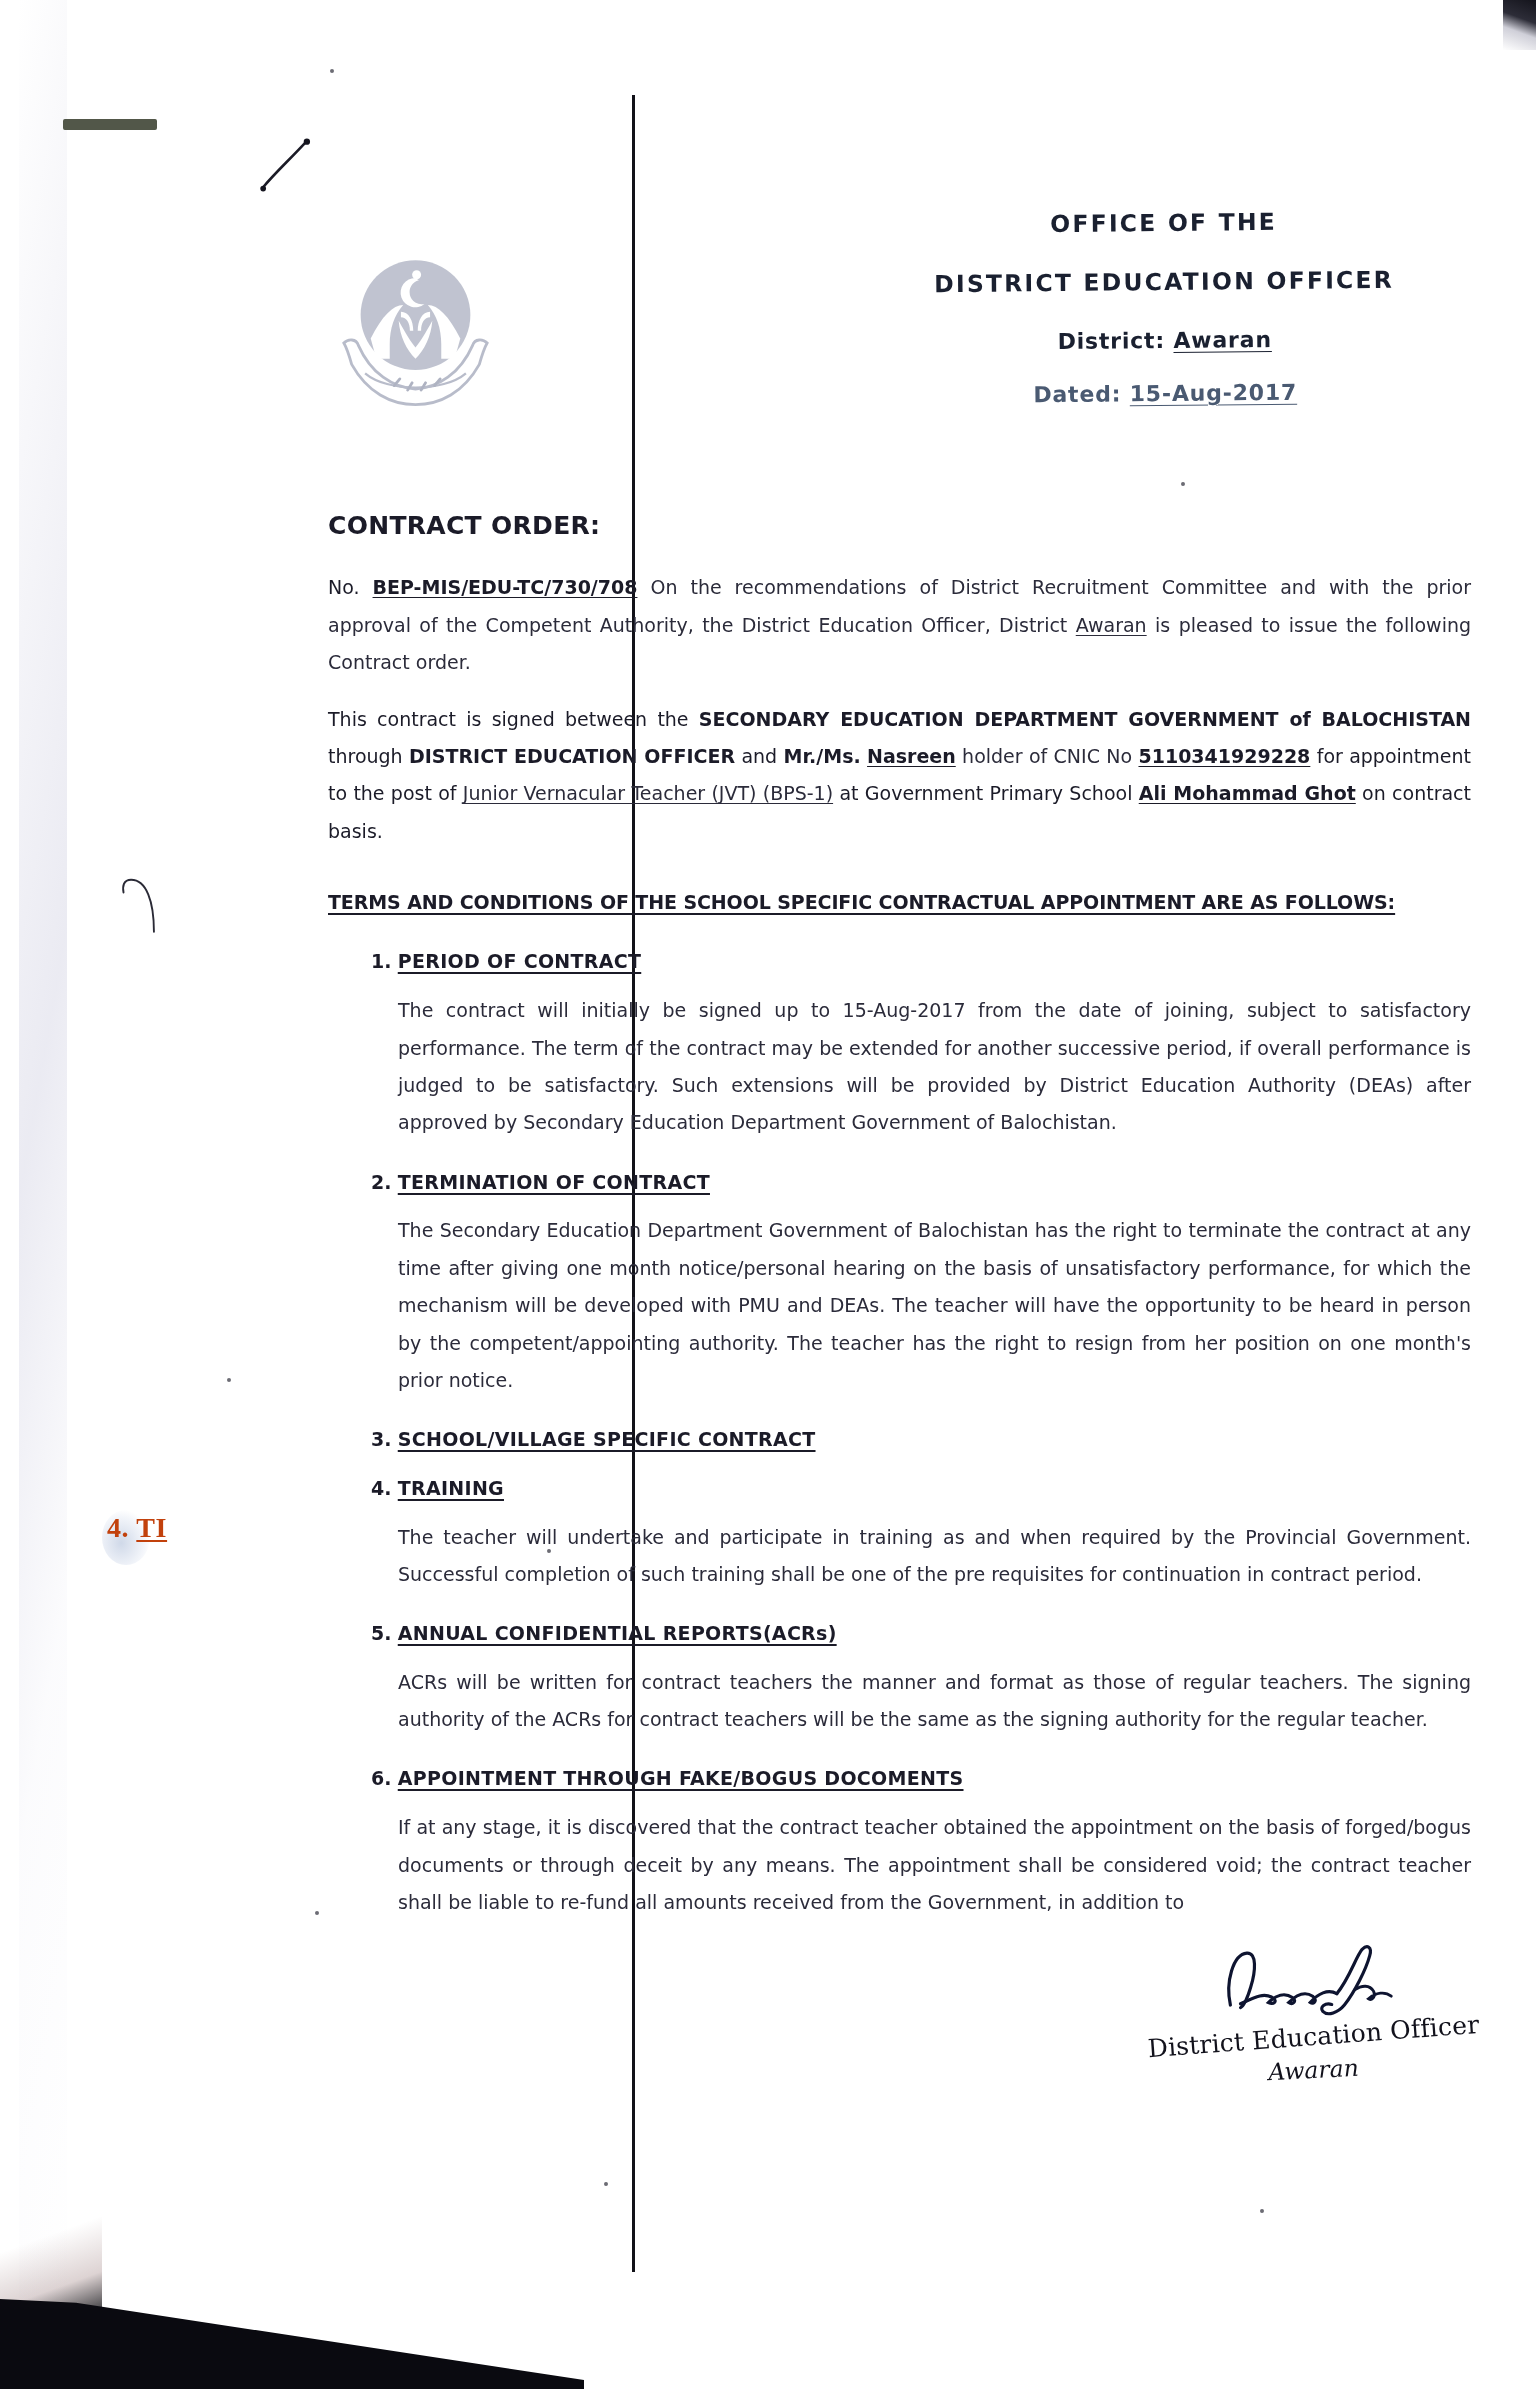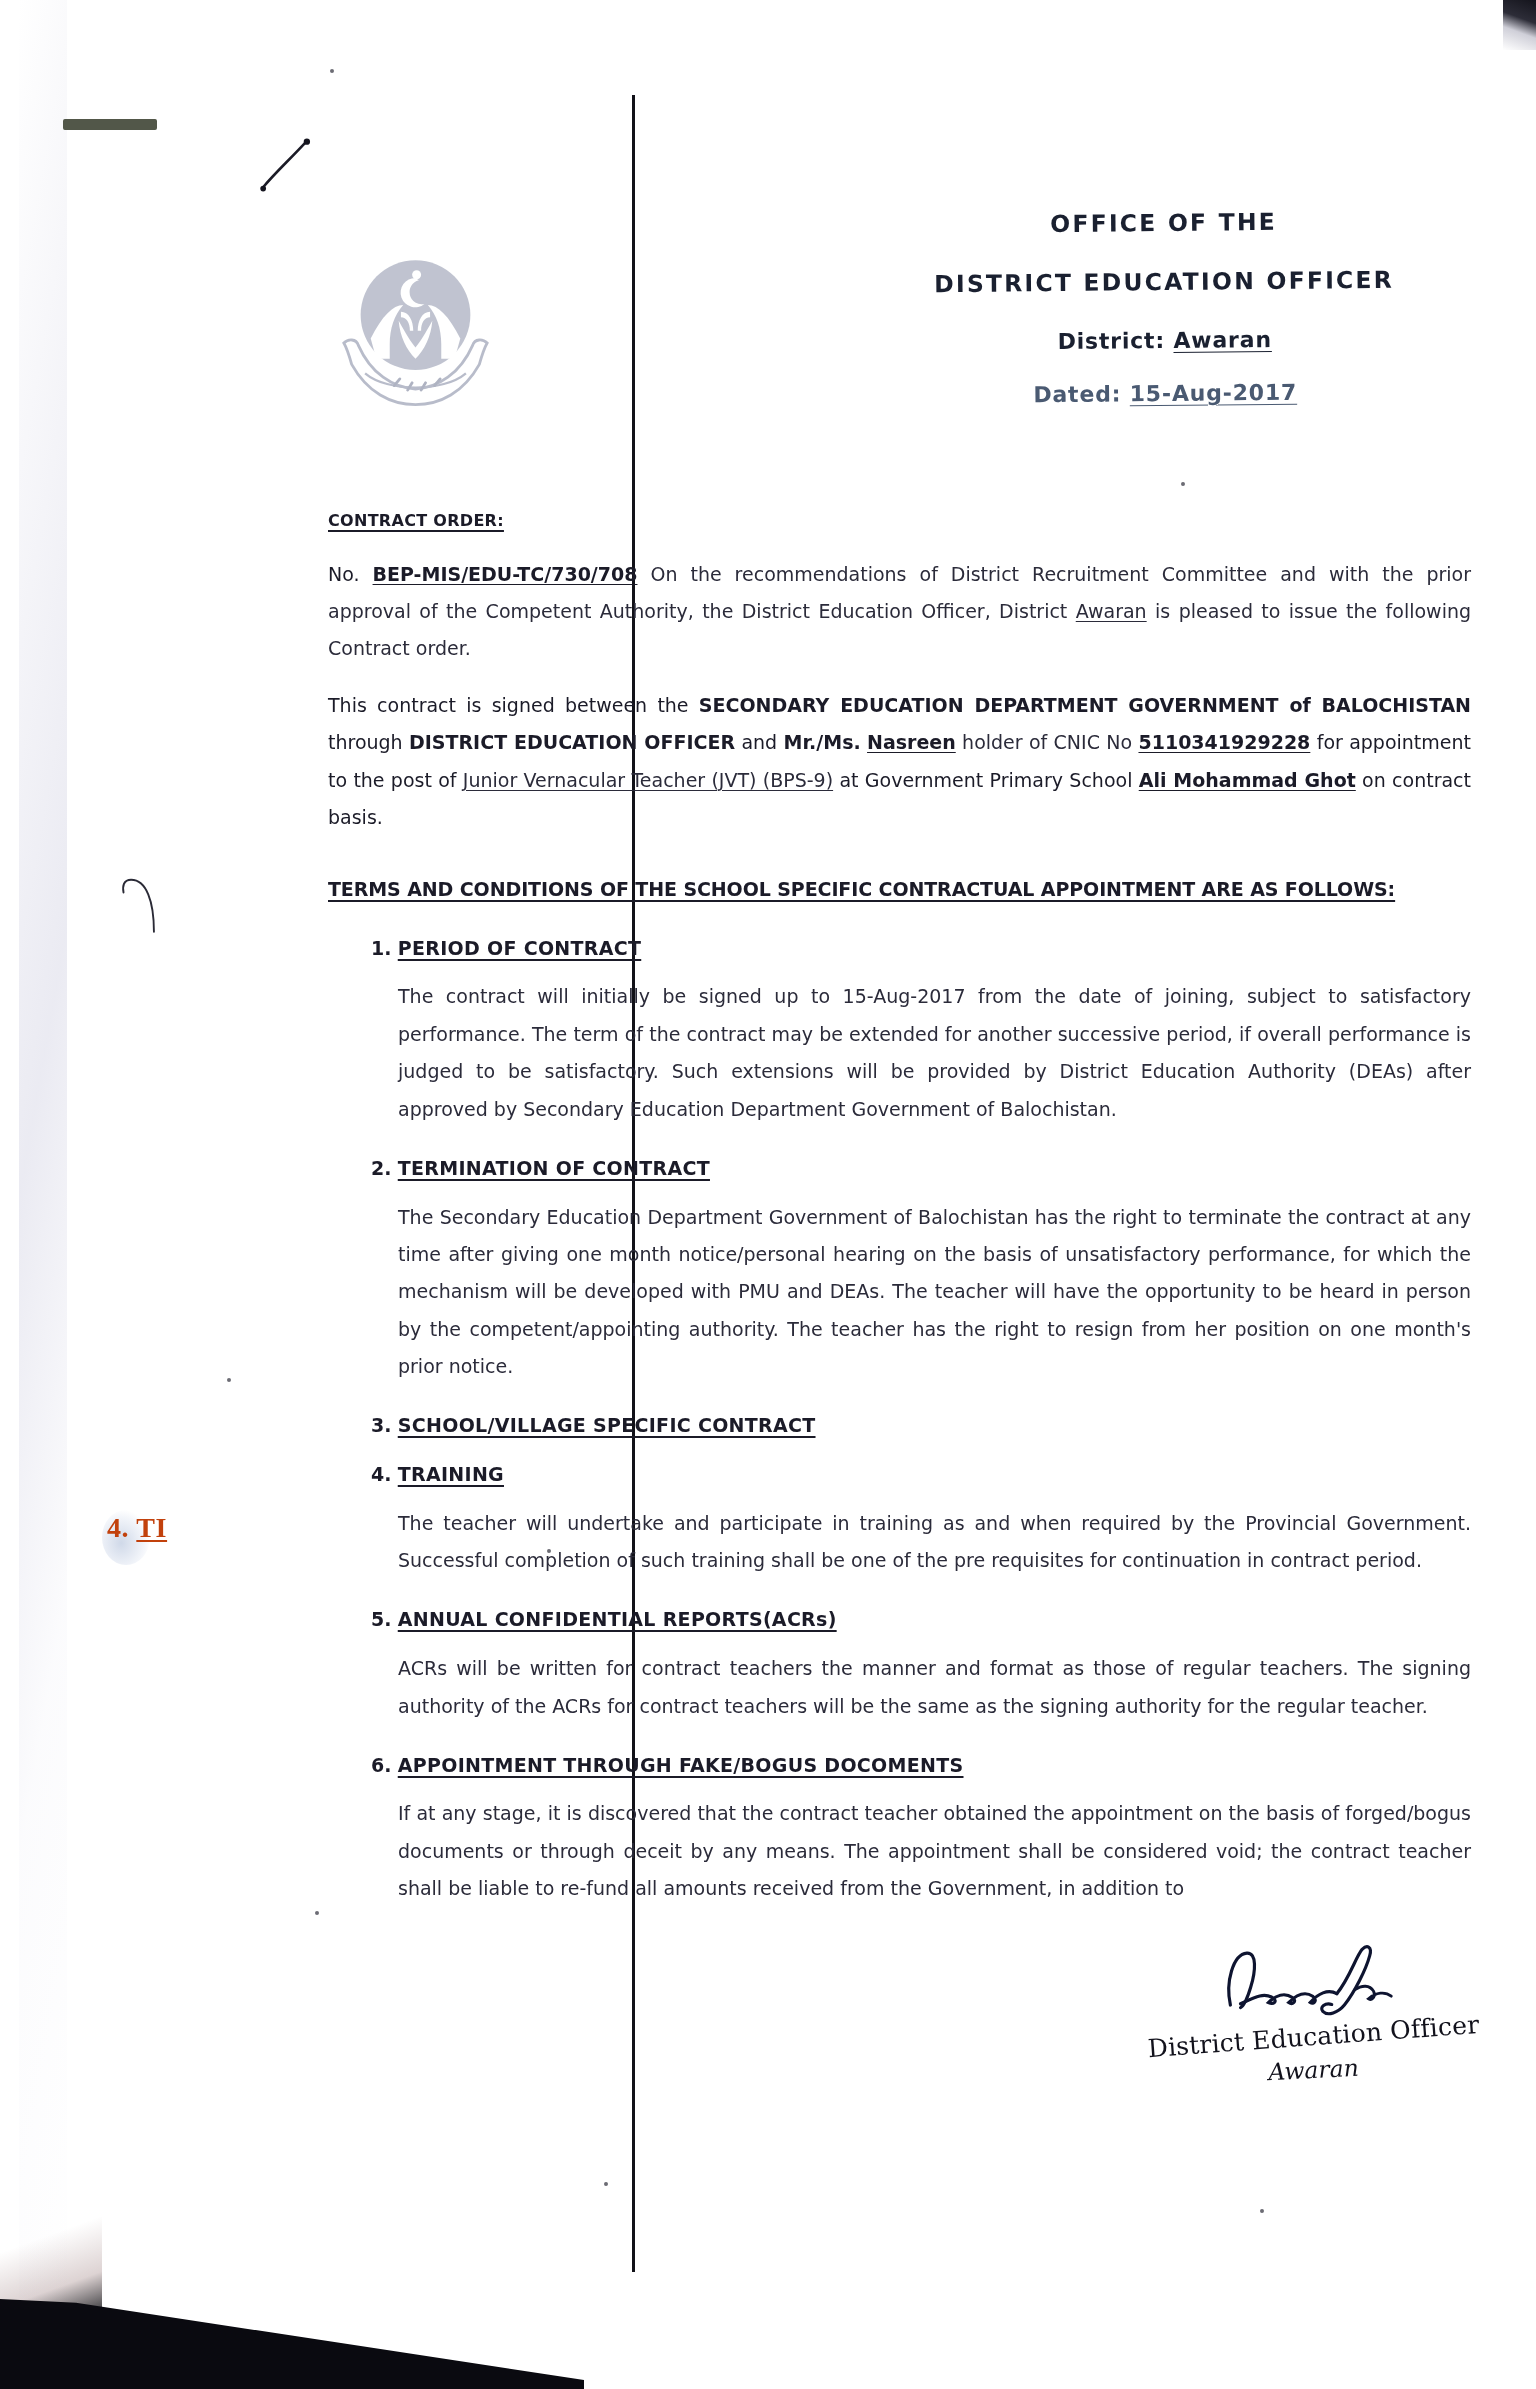--- a/index.html
+++ b/index.html
@@ -180,23 +180,22 @@
     font-weight: 700;
     letter-spacing: 0.3px;
     text-decoration: underline;
     text-underline-offset: 3.8px;
     text-decoration-thickness: 1.6px;
     display: inline-block;
   }
   .blk { margin-bottom: 19px; }
   .contract-order-head {
     font-weight: 700;
-    font-size: 16px;
+    font-size: 25px;
     letter-spacing: 0.3px;
-    text-decoration: underline;
     text-underline-offset: 3.8px;
     text-decoration-thickness: 1.6px;
     display: inline-block;
     margin-bottom: 19px;
   }
   .bold { font-weight: 700; }
   .uline {
     text-decoration: underline;
     text-underline-offset: 3.2px;
     text-decoration-thickness: 1.3px;
@@ -338,21 +337,21 @@
         <span>This contract is signed between the</span>
         <span class="bold">SECONDARY EDUCATION DEPARTMENT GOVERNMENT of BALOCHISTAN</span>
         <span>through</span>
         <span class="bold">DISTRICT EDUCATION OFFICER</span>
         <span>and</span>
         <span class="bold">Mr./Ms.</span>
         <span class="uline bold">Nasreen</span>
         <span class="fade-r">holder of CNIC No</span>
         <span class="uline bold">5110341929228</span>
         <span>for appointment to the post of</span>
-        <span class="uline fade-r">Junior Vernacular Teacher (JVT) (BPS-9)</span>
+        <span class="uline fade-r">Junior Vernacular Teacher (JVT) (BPS-1)</span>
         <span>at</span>
         <span>Government Primary School</span>
         <span class="uline bold">Ali Mohammad Ghot</span>
         <span>on contract basis.</span>
       </div>
 
       <div class="terms-head">TERMS AND CONDITIONS OF THE SCHOOL SPECIFIC CONTRACTUAL APPOINTMENT ARE AS FOLLOWS:</div>
 
       
       <div class="clause">

